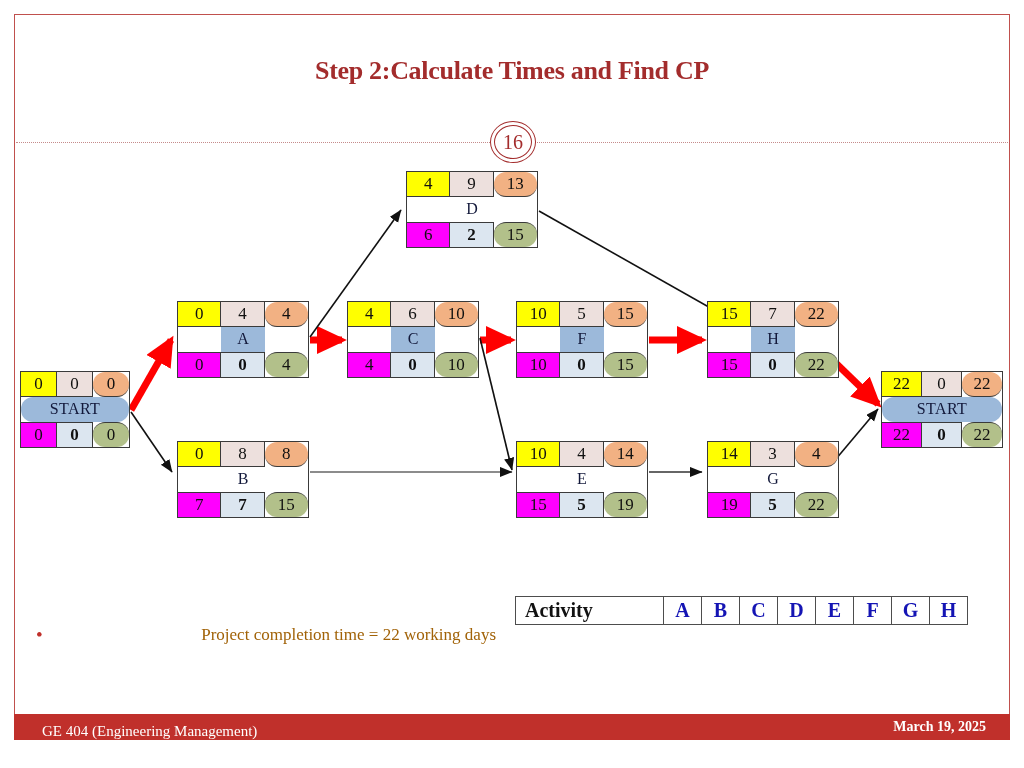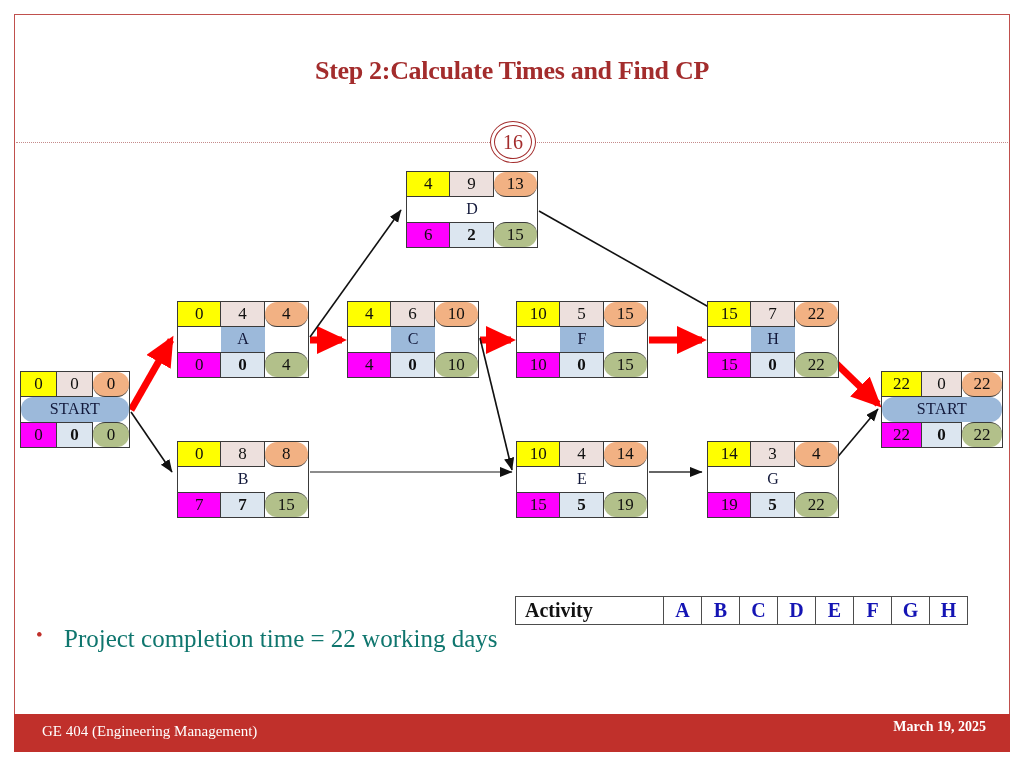--- a/index.html
+++ b/index.html
@@ -122,22 +122,23 @@
     color: #12183a;
     letter-spacing: 0.4px;
   }
 
   
   #bullets {
     position: absolute;
     left: 26px; top: 625px;
     width: 470px;
     font-family: "Liberation Serif", serif;
-    font-size: 25px;
-    color: #0f766e;
+    font-size: 17px;
+    color: #a16207;
+    text-align: right;
   }
   #bullets .bullet {
     position: relative;
     padding-left: 38px;
     margin-bottom: 7px;
     white-space: nowrap;
   }
   #bullets .bullet::before {
     content: "\2022";
     position: absolute;
@@ -174,21 +175,21 @@
     font-weight: bold;
     color: #1414b4;
     width: 38px;
   }
   #float-table td.val { width: 38px; }
 
   
   #footer {
     position: absolute;
     left: 14px; top: 714px;
-    width: 996px; height: 38px;
+    width: 996px; height: 26px;
     background: #c0302b;
   }
   #footer .left {
     position: absolute;
     left: 28px; top: 9px;
     color: #ffffff;
     font-family: "Liberation Serif", serif;
     font-size: 15px;
   }
   #footer .right {

